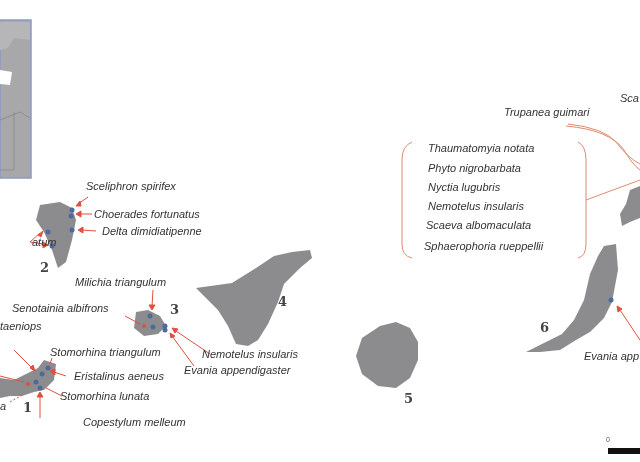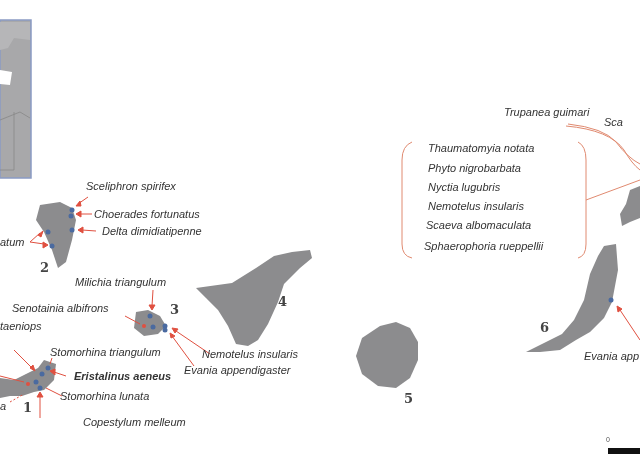--- a/index.html
+++ b/index.html
@@ -105,38 +105,38 @@
 <span class="num" style="left:23px;top:400px;">1</span>
 <span class="num" style="left:40px;top:260px;">2</span>
 <span class="num" style="left:170px;top:302px;">3</span>
 <span class="num" style="left:278px;top:294px;">4</span>
 <span class="num" style="left:404px;top:391px;">5</span>
 <span class="num" style="left:540px;top:320px;">6</span>
 
 <span class="lbl" style="left:86px;top:180px;">Sceliphron spirifex</span>
 <span class="lbl" style="left:94px;top:208px;">Choerades fortunatus</span>
 <span class="lbl" style="left:102px;top:225px;">Delta dimidiatipenne</span>
-<span class="lbl" style="left:0px;top:236px;">atum</span>
+<span class="lbl" style="left:0px;top:236px;padding-left:32px;">atum</span>
 
 <span class="lbl" style="left:75px;top:276px;">Milichia triangulum</span>
 <span class="lbl" style="left:12px;top:302px;">Senotainia albifrons</span>
 <span class="lbl" style="left:202px;top:348px;">Nemotelus insularis</span>
 <span class="lbl" style="left:184px;top:364px;">Evania appendigaster</span>
 
 <span class="lbl" style="left:0px;top:320px;">taeniops</span>
 <span class="lbl" style="left:50px;top:346px;">Stomorhina triangulum</span>
-<span class="lbl" style="left:74px;top:370px;font-weight:bold;">Eristalinus aeneus</span>
+<span class="lbl" style="left:74px;top:370px;">Eristalinus aeneus</span>
 <span class="lbl" style="left:60px;top:390px;">Stomorhina lunata</span>
 <span class="lbl" style="left:36px;top:416px;margin-left:47px;">Copestylum melleum</span>
 <span class="lbl" style="left:0px;top:400px;">a</span>
 
 <span class="lbl" style="left:584px;top:350px;">Evania app</span>
 
 <span class="lbl" style="left:504px;top:106px;">Trupanea guimari</span>
-<span class="lbl" style="left:604px;top:92px;margin-top:24px;">Sca</span>
+<span class="lbl" style="left:620px;top:92px;">Sca</span>
 <span class="lbl" style="left:428px;top:142px;">Thaumatomyia notata</span>
 <span class="lbl" style="left:428px;top:162px;">Phyto nigrobarbata</span>
 <span class="lbl" style="left:428px;top:181px;">Nyctia lugubris</span>
 <span class="lbl" style="left:428px;top:200px;">Nemotelus insularis</span>
 <span class="lbl" style="left:426px;top:219px;">Scaeva albomaculata</span>
 <span class="lbl" style="left:424px;top:240px;">Sphaerophoria rueppellii</span>
 
 <span class="scale0" style="left:606px;top:436px;">0</span>
 
 </body></html>

